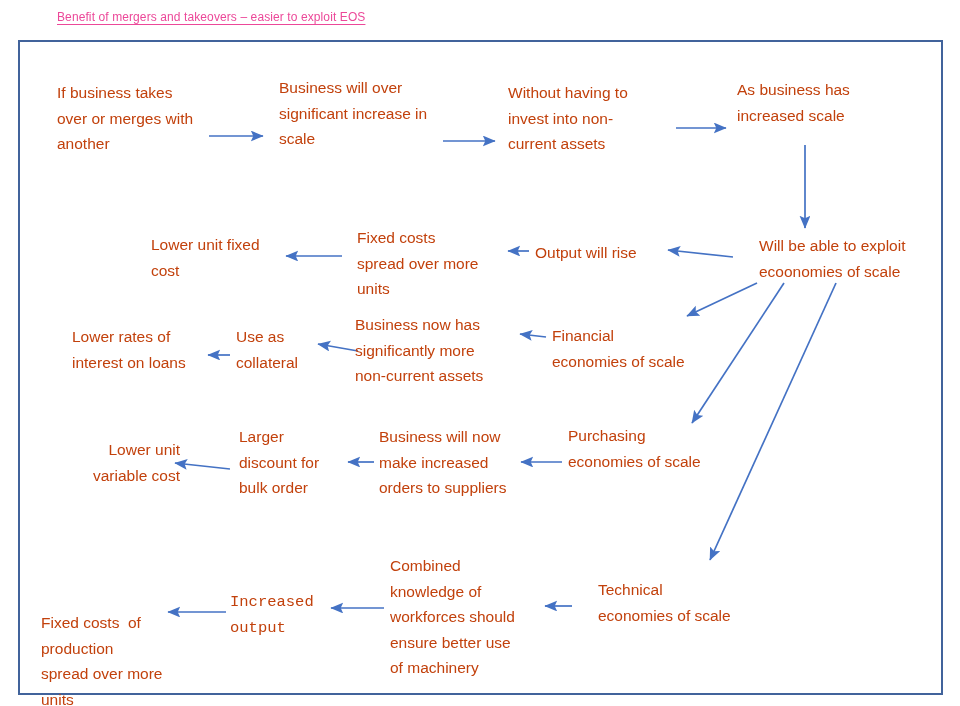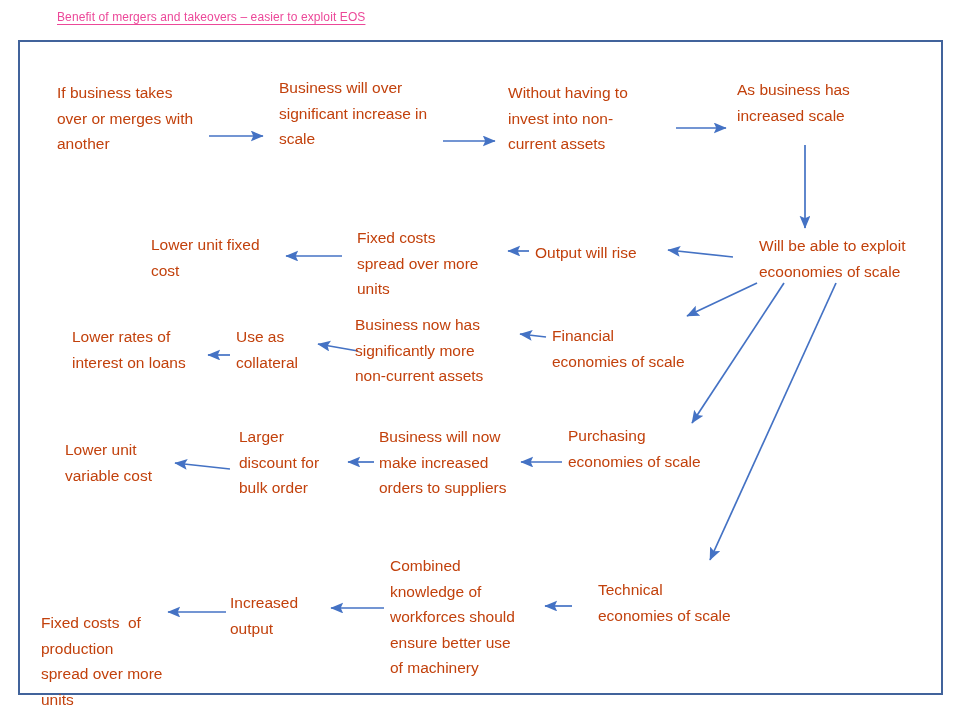--- a/index.html
+++ b/index.html
@@ -124,30 +124,30 @@
       <div class="node" style="left: 72px; top: 324px; width: 150px;">Lower rates of
 interest on loans</div>
       <div class="node" style="left: 568px; top: 423px; width: 160px;">Purchasing
 economies of scale</div>
       <div class="node" style="left: 379px; top: 424px; width: 160px;">Business will now
 make increased
 orders to suppliers</div>
       <div class="node" style="left: 239px; top: 424px; width: 105px;">Larger
 discount for
 bulk order</div>
-      <div class="node" style="left: 65px; top: 437px; width: 115px;">Lower unit
+      <div class="node" style="left: 65px; top: 437px; width: 115px; text-align: right;">Lower unit
 variable cost</div>
       <div class="node" style="left: 578px; top: 577px; width: 160px; margin-left: 20px;">Technical
 economies of scale</div>
       <div class="node" style="left: 390px; top: 553px; width: 155px;">Combined
 knowledge of
 workforces should
 ensure better use
 of machinery</div>
-      <div class="node" style="left: 230px; top: 590px; width: 95px;">Increased
+      <div class="node" style="left: 230px; top: 590px; width: 95px; font-family: Liberation Mono, monospace;">Increased
 output</div>
       <div class="node" style="left: 41px; top: 577px; width: 160px; margin-top: 33px;">Fixed costs  of
 production
 spread over more
 units</div>
     </div>
 
 </div>
 
 </body></html>

